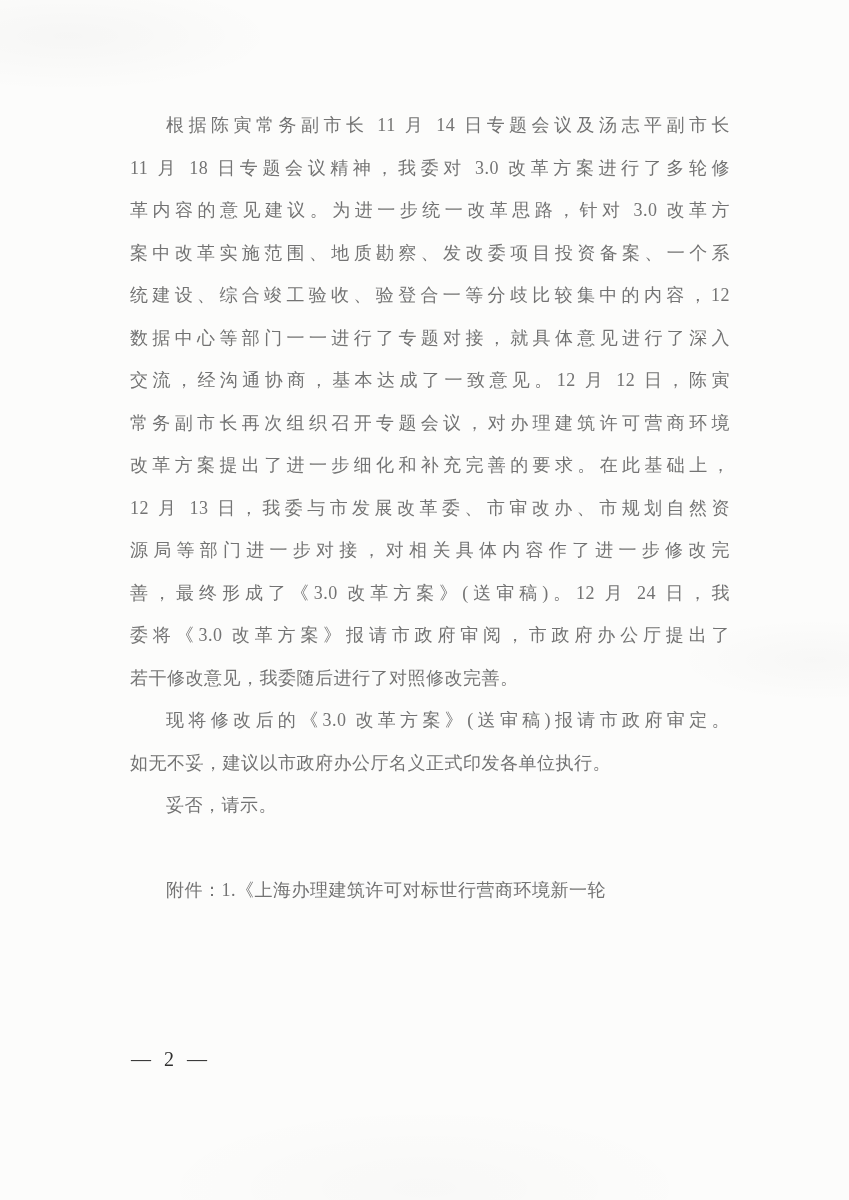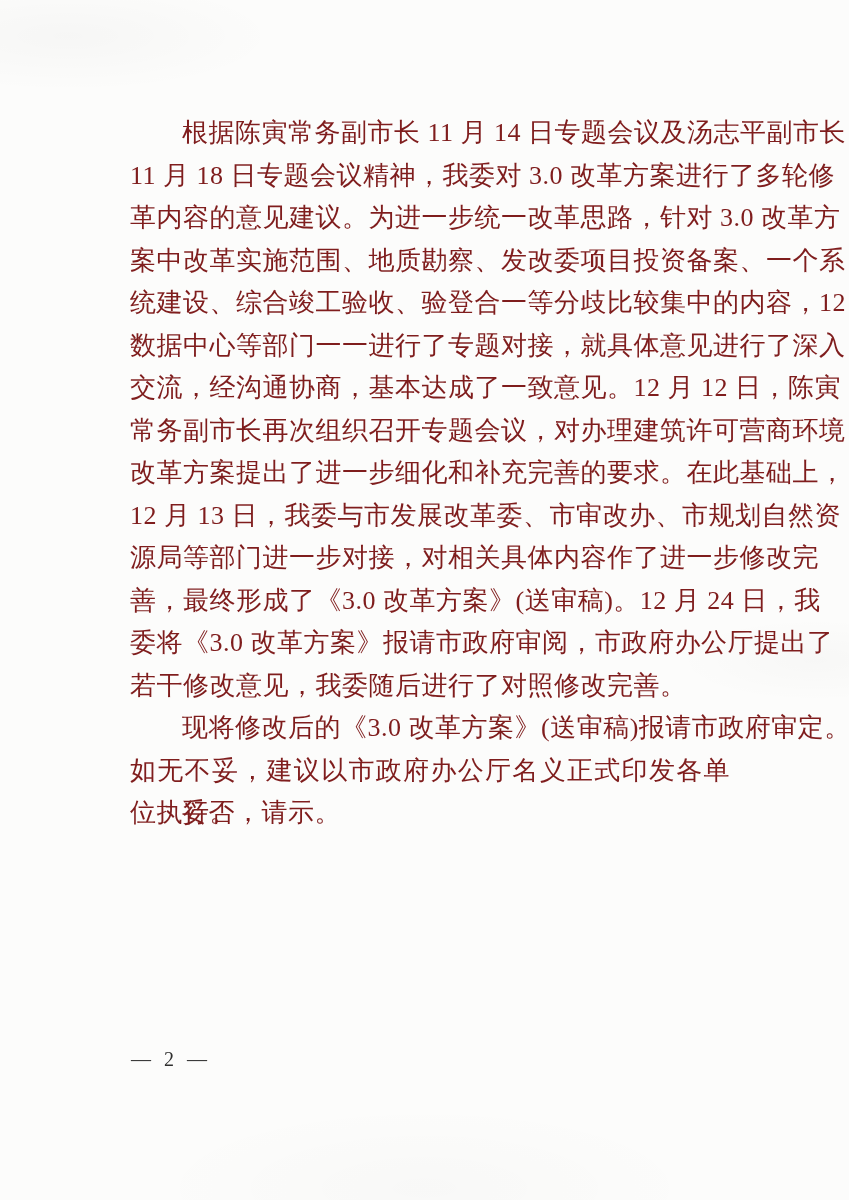--- a/index.html
+++ b/index.html
@@ -20,24 +20,24 @@
     inset: 0;
     background:
       radial-gradient(ellipse 300px 80px at 8% 3%, rgba(0,0,0,0.025), transparent 70%),
       radial-gradient(ellipse 200px 60px at 96% 55%, rgba(0,0,0,0.02), transparent 70%),
       radial-gradient(ellipse 400px 120px at 50% 99%, rgba(0,0,0,0.015), transparent 70%);
     pointer-events: none;
   }
   .body-text {
     position: absolute;
     left: 130px;
-    top: 112px;
+    top: 104px;
     width: 600px;
-    color: #7f1d1d;
-    font-size: 26px;
+    color: #737373;
+    font-size: 18px;
     line-height: 42.5px;
     letter-spacing: 0.5px;
   }
   .ln {
     height: 42.5px;
     white-space: nowrap;
     text-align: justify;
     text-align-last: justify;
     text-justify: inter-character;
     overflow: visible;
@@ -78,15 +78,16 @@
   <div class="ln">常务副市长再次组织召开专题会议，对办理建筑许可营商环境</div>
   <div class="ln">改革方案提出了进一步细化和补充完善的要求。在此基础上，</div>
   <div class="ln">12 月 13 日，我委与市发展改革委、市审改办、市规划自然资</div>
   <div class="ln">源局等部门进一步对接，对相关具体内容作了进一步修改完</div>
   <div class="ln">善，最终形成了《3.0 改革方案》(送审稿)。12 月 24 日，我</div>
   <div class="ln">委将《3.0 改革方案》报请市政府审阅，市政府办公厅提出了</div>
   <div class="ln end">若干修改意见，我委随后进行了对照修改完善。</div>
   <div class="ln ind">现将修改后的《3.0 改革方案》(送审稿)报请市政府审定。</div>
   <div class="ln end">如无不妥，建议以市政府办公厅名义正式印发各单位执行。</div>
   <div class="ln end ind">妥否，请示。</div>
+  <div class="ln end ind attach">附件：1.《上海办理建筑许可对标世行营商环境新一轮</div>
 </div>
 
 <div class="page-number">— 2 —</div>
 
 </body></html>

